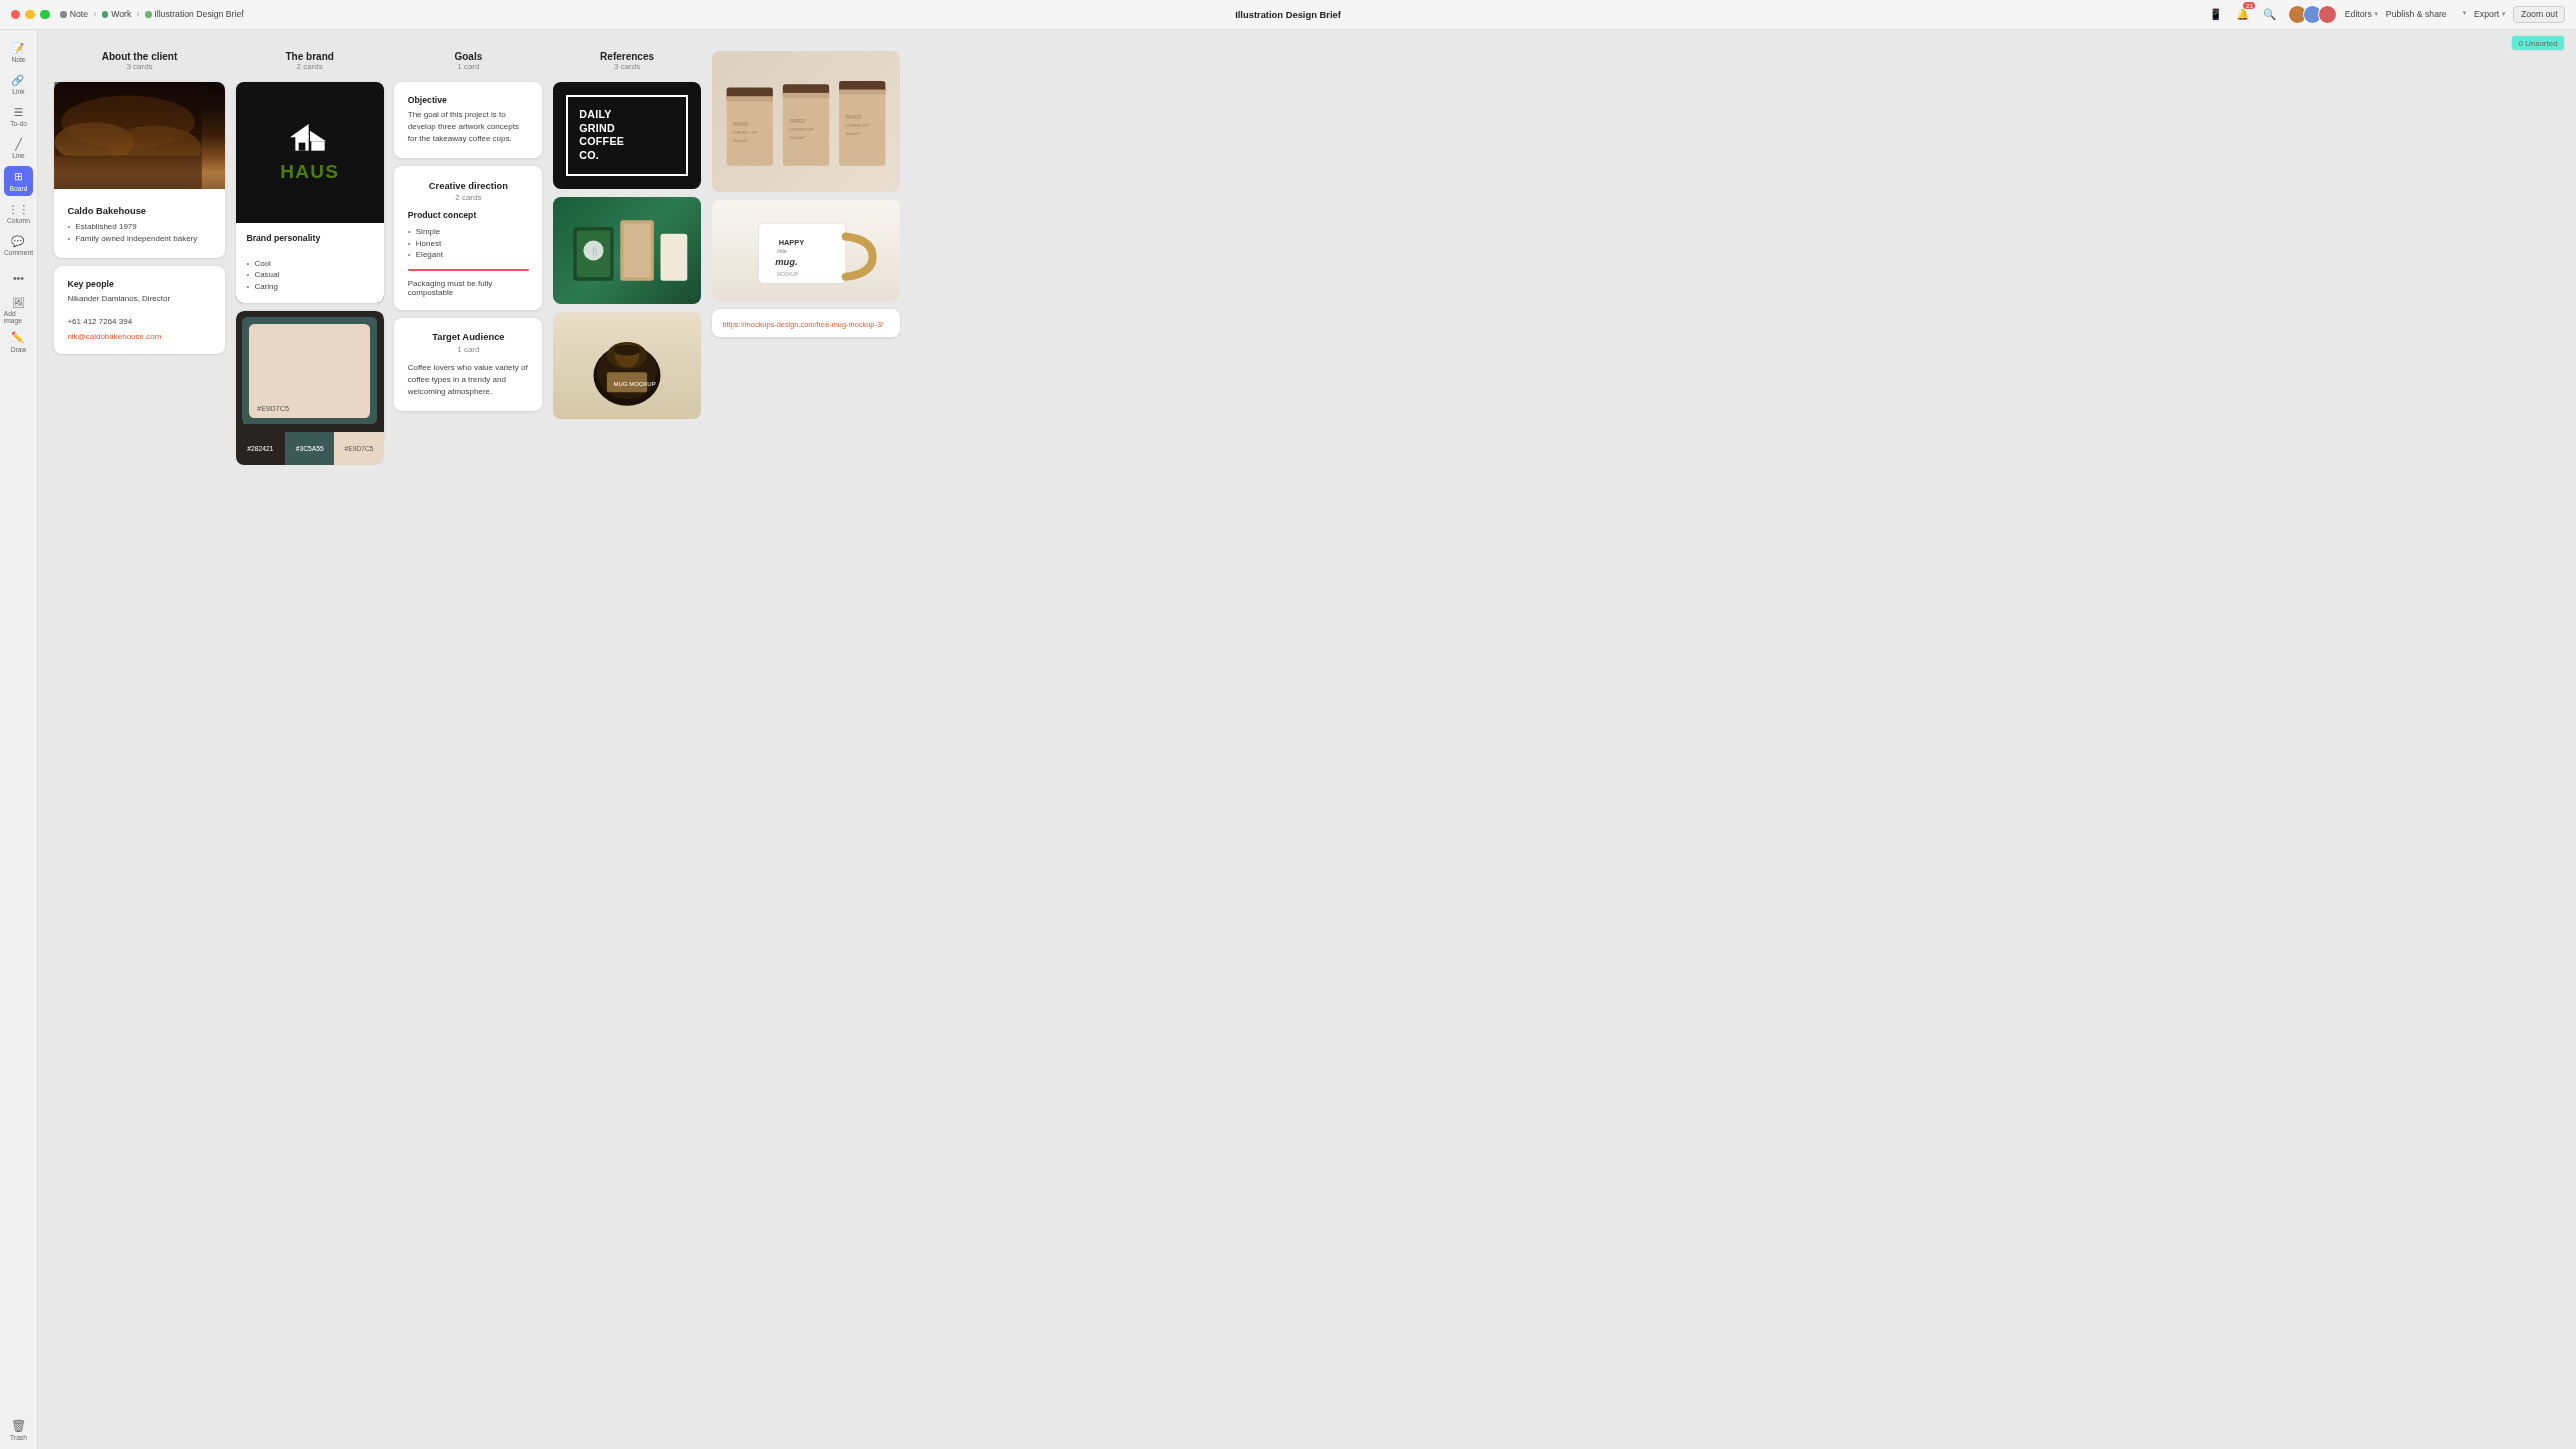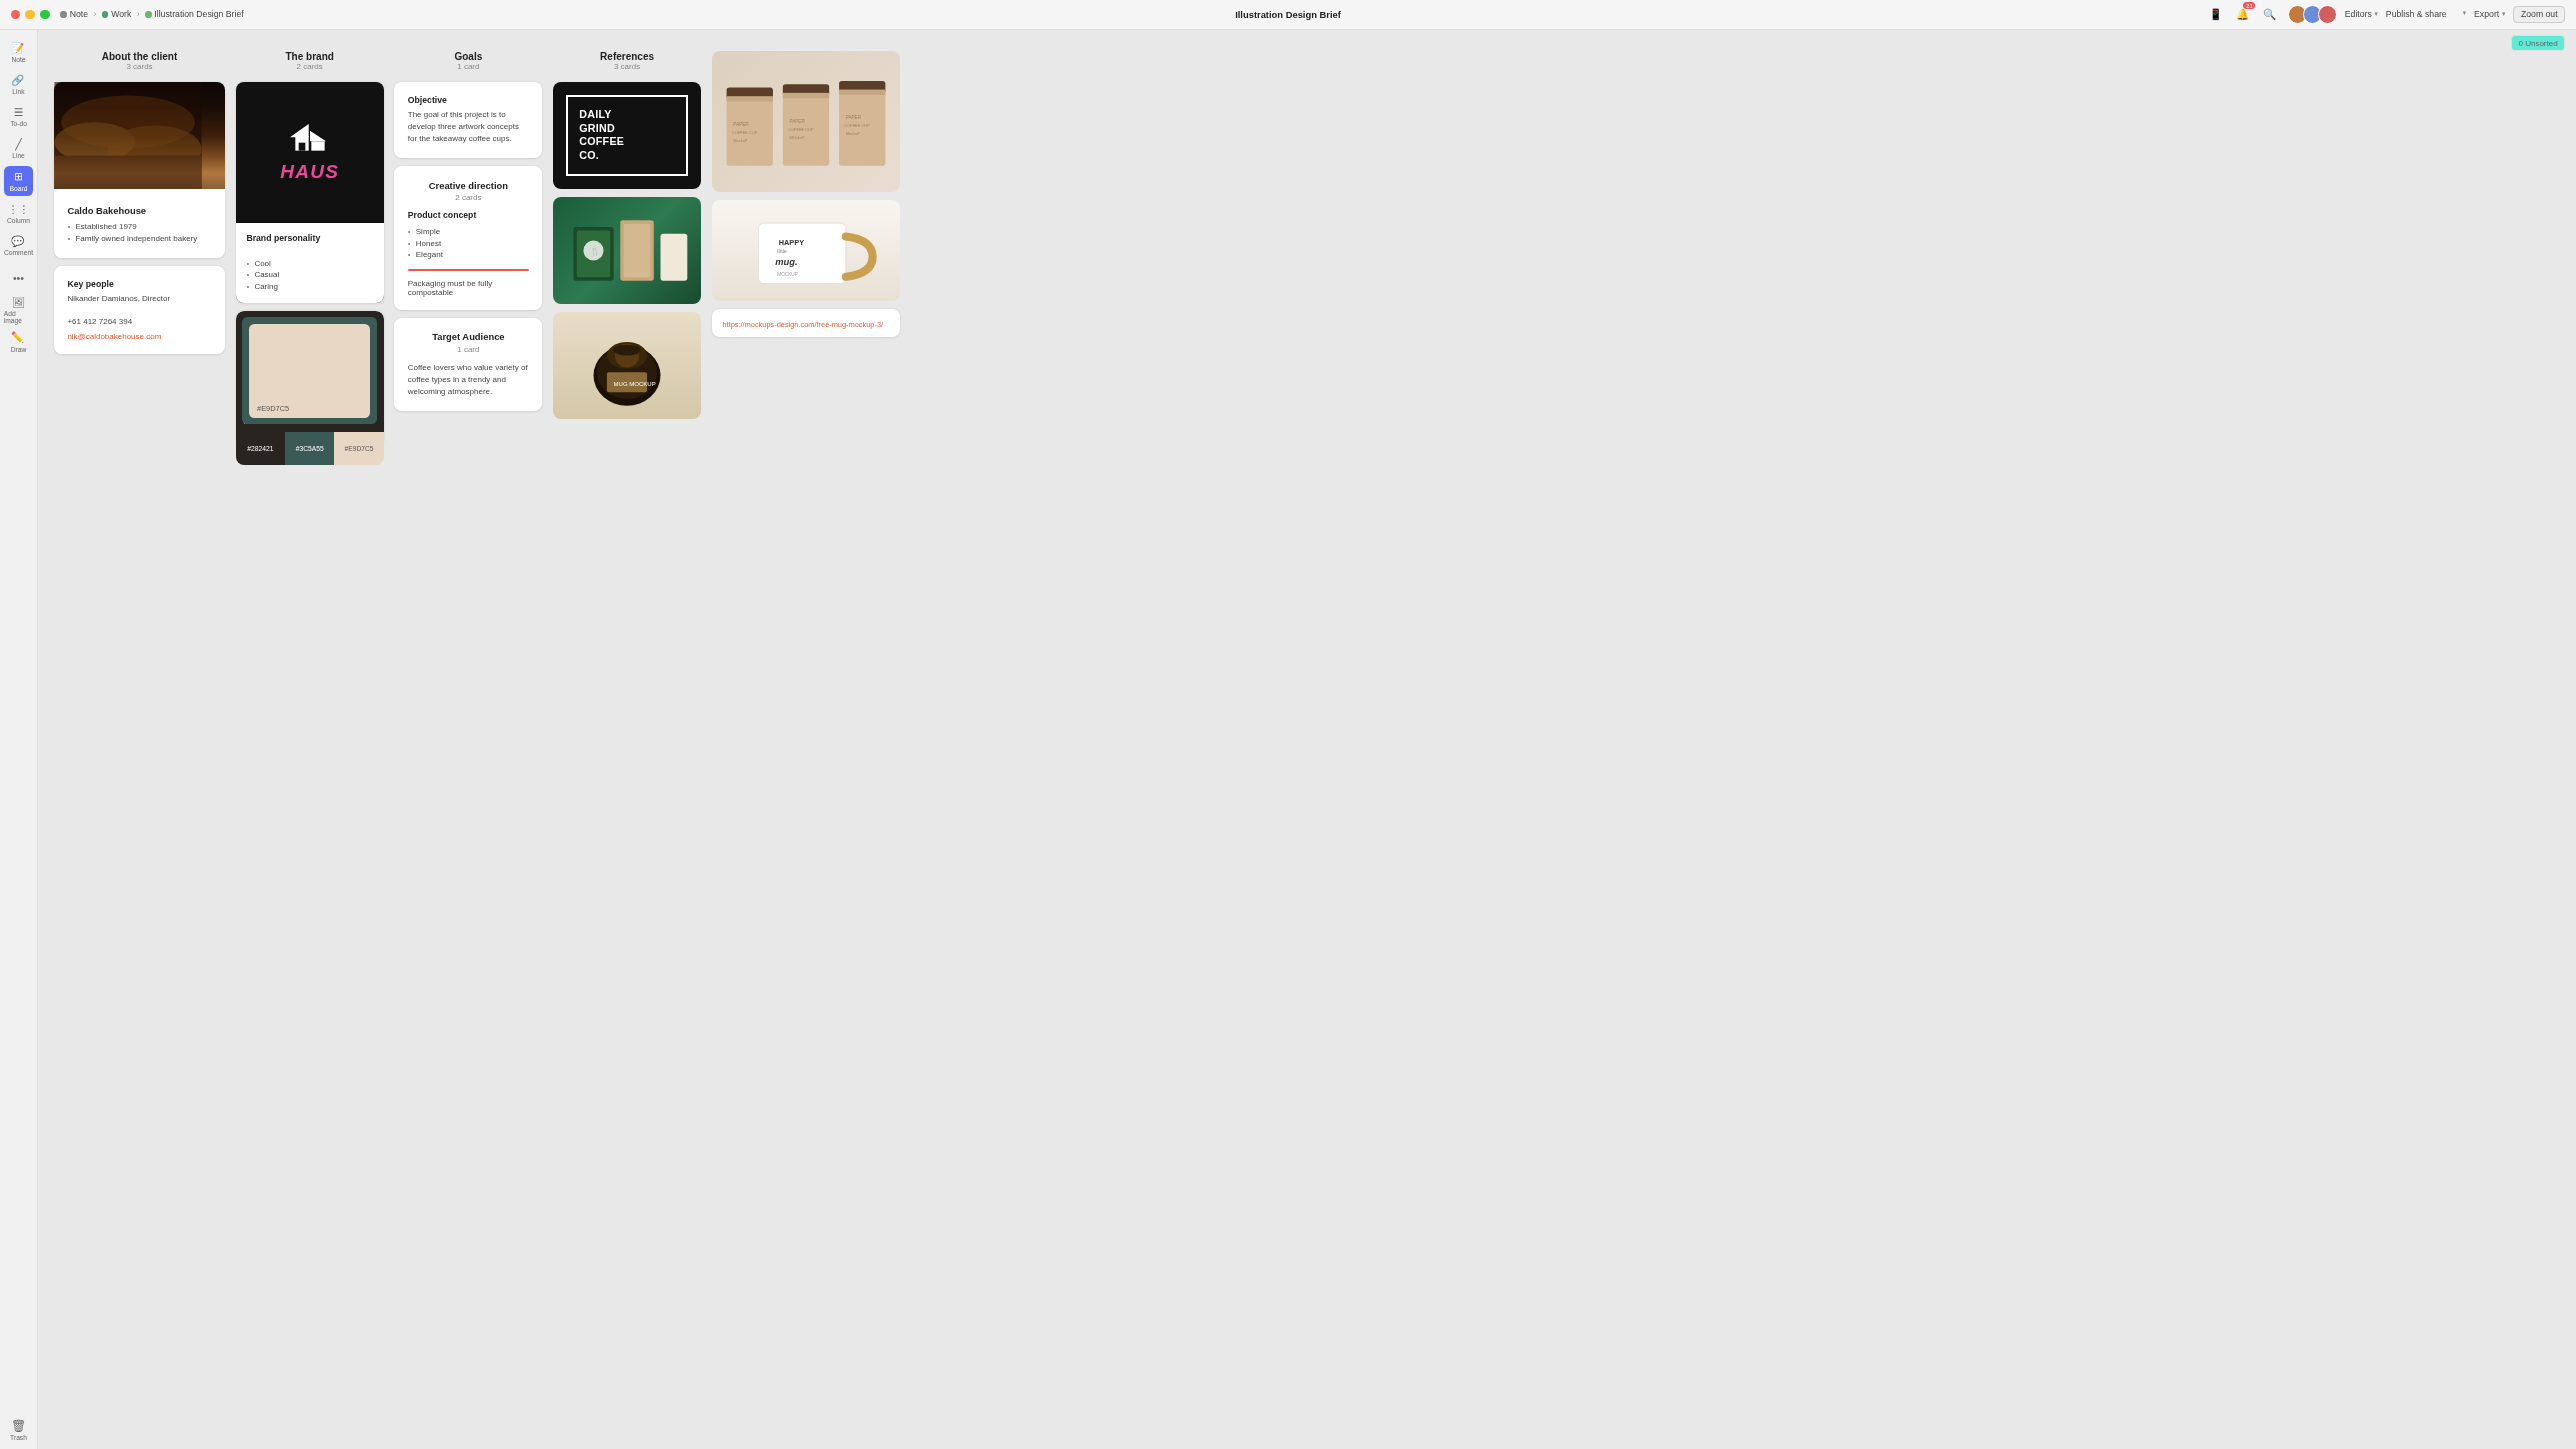--- a/index.html
+++ b/index.html
@@ -97,21 +97,21 @@
 
     
     .col-brand { width: 148px; }
     .haus-card {
       background: #111; border-radius: 8px; overflow: hidden;
     }
     .haus-logo-area {
       height: 141px; display: flex; align-items: center; justify-content: center;
       flex-direction: column; gap: 5.4px;
     }
-    .haus-text { color: #ec4899; font-size: 19px; font-weight: 700; letter-spacing: 1.3px; font-style: italic; }
+    .haus-text { color: #4d7c0f; font-size: 19px; font-weight: 700; letter-spacing: 1.3px; }
     .brand-personality { padding: 10.7px; }
     .bp-title { font-size: 8.7px; font-weight: 600; color: #222; margin-bottom: 14px; }
 
     
     .col-goals { width: 148px; }
     .objective-label { font-size: 8.7px; font-weight: 600; color: #222; margin-bottom: 4px; }
     .objective-text { font-size: 8px; color: #444; line-height: 1.5; }
     .cd-title { font-size: 9.4px; font-weight: 600; color: #222; text-align: center; margin-bottom: 2.7px; }
     .cd-count { font-size: 8px; color: #888; text-align: center; margin-bottom: 8px; }
     .product-concept-label { font-size: 8.7px; font-weight: 600; color: #222; margin-bottom: 5.4px; }

